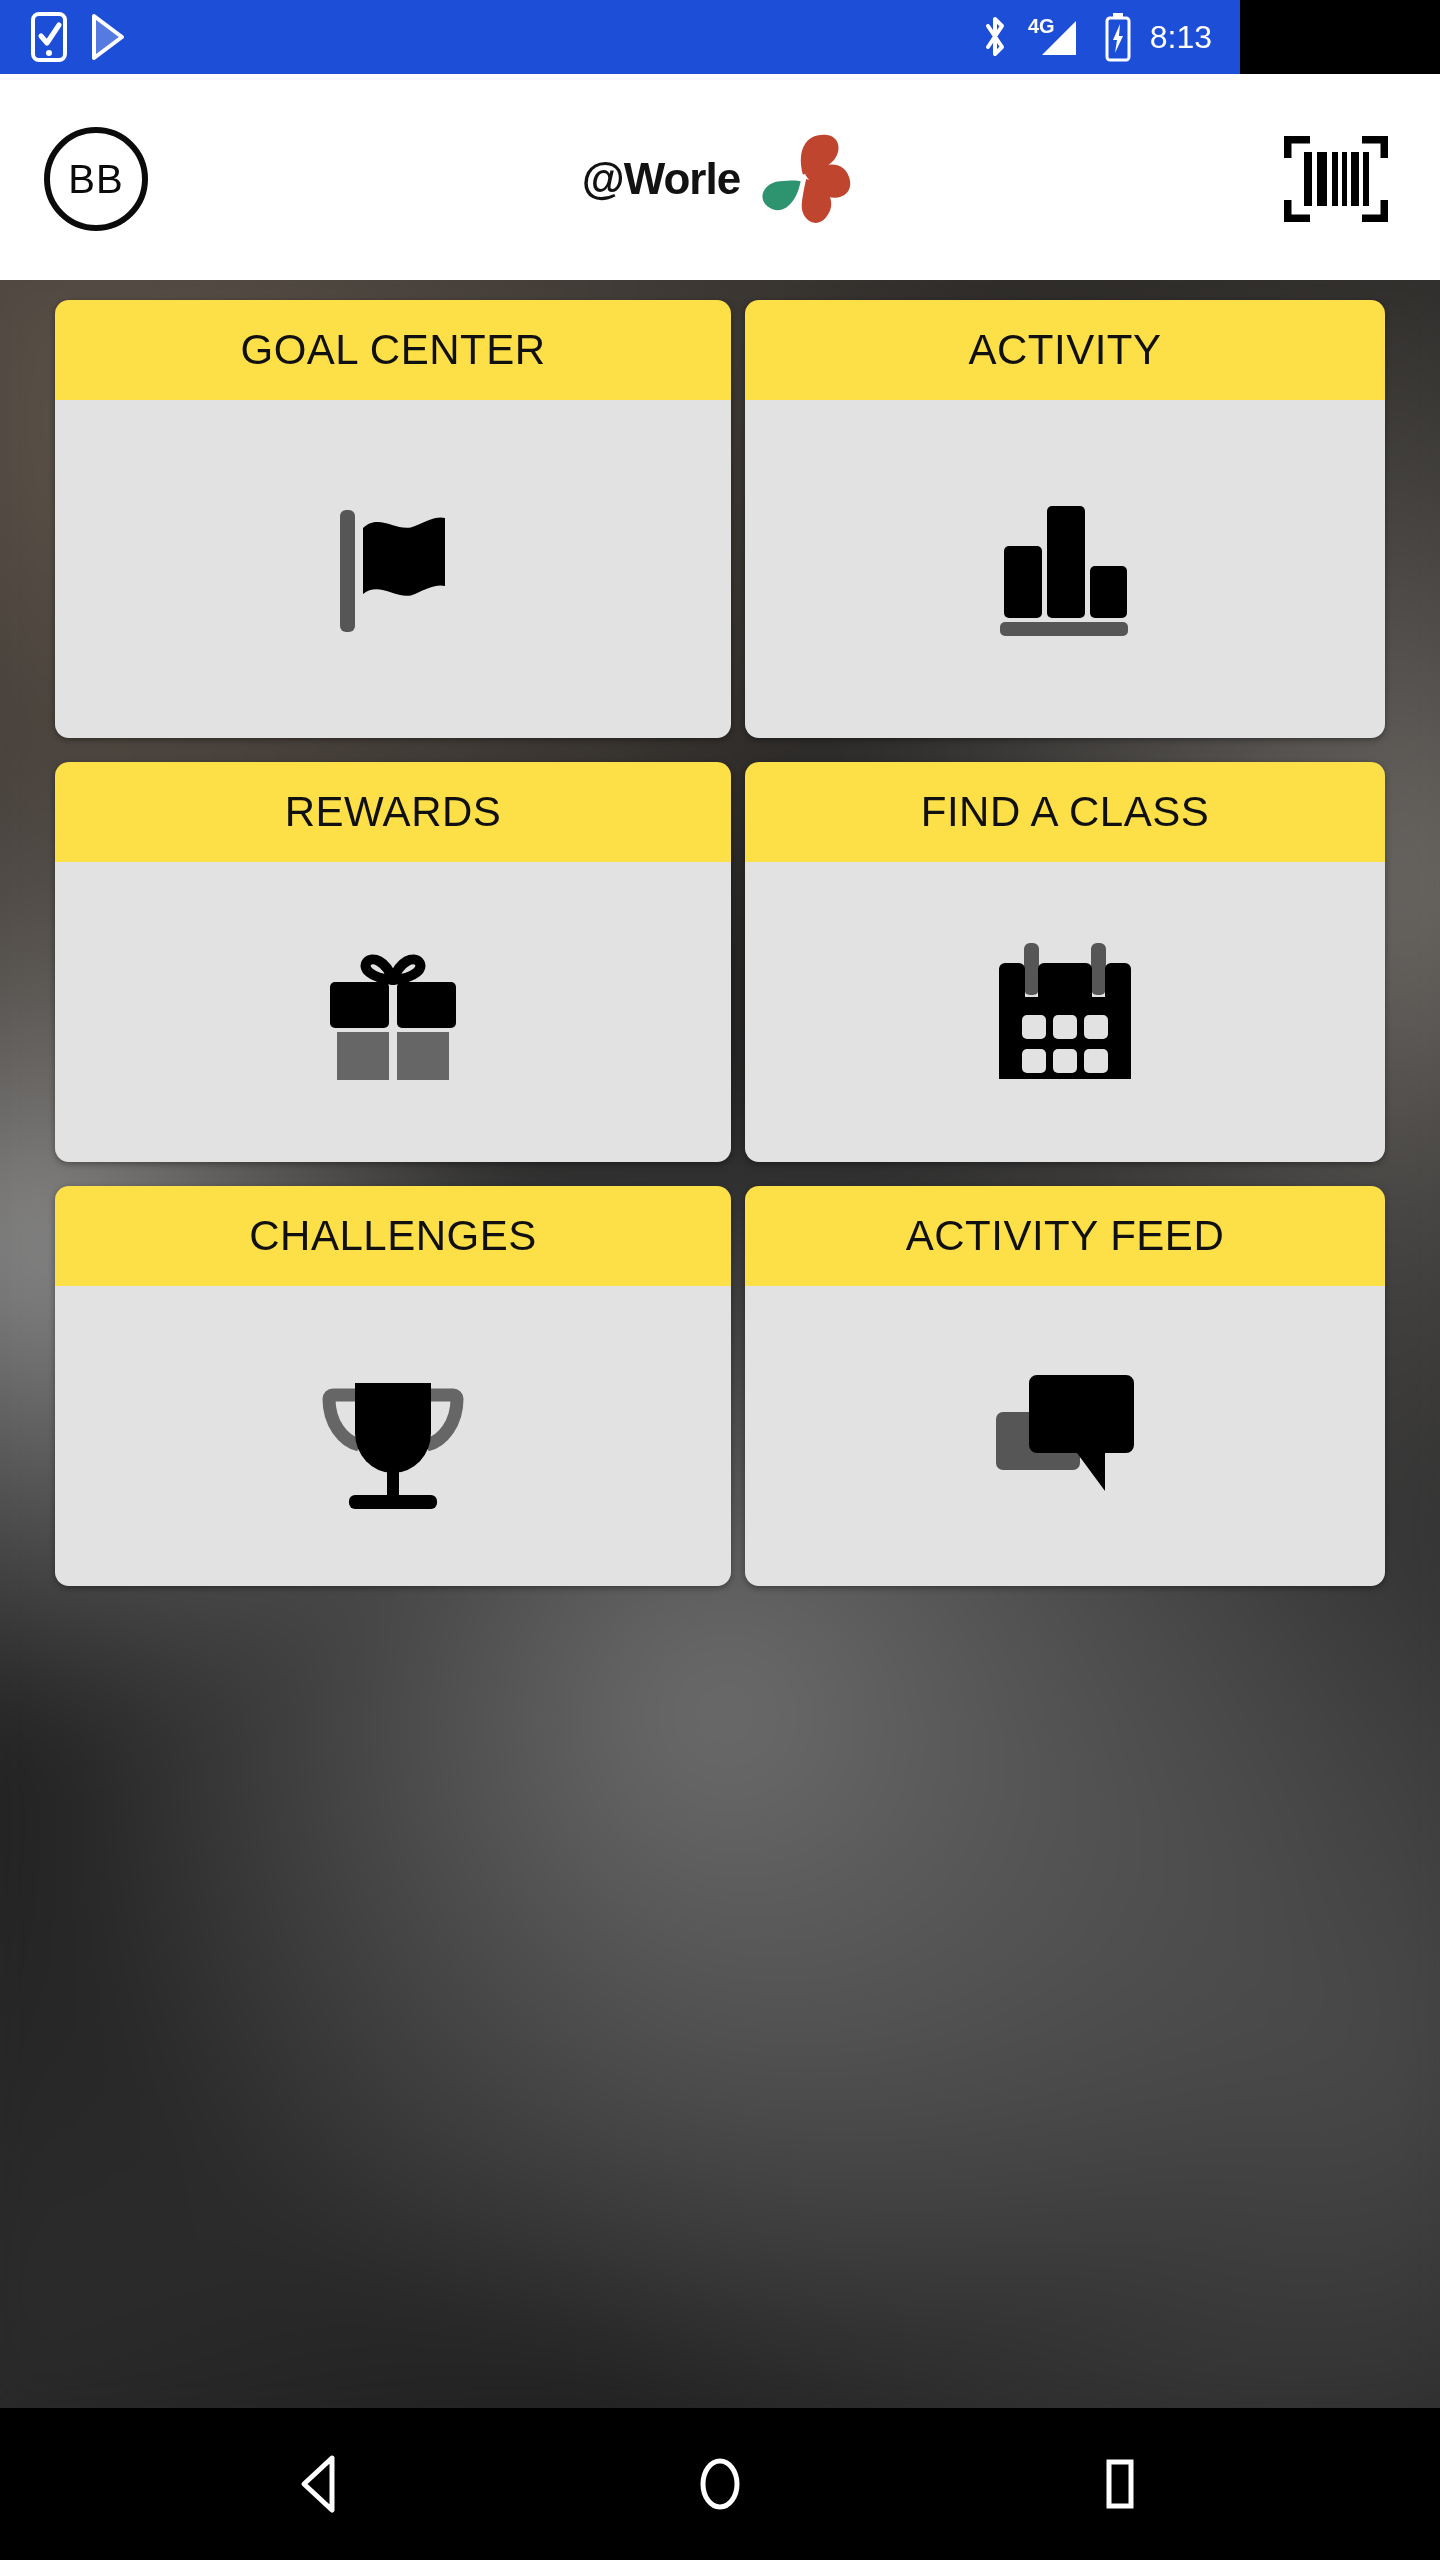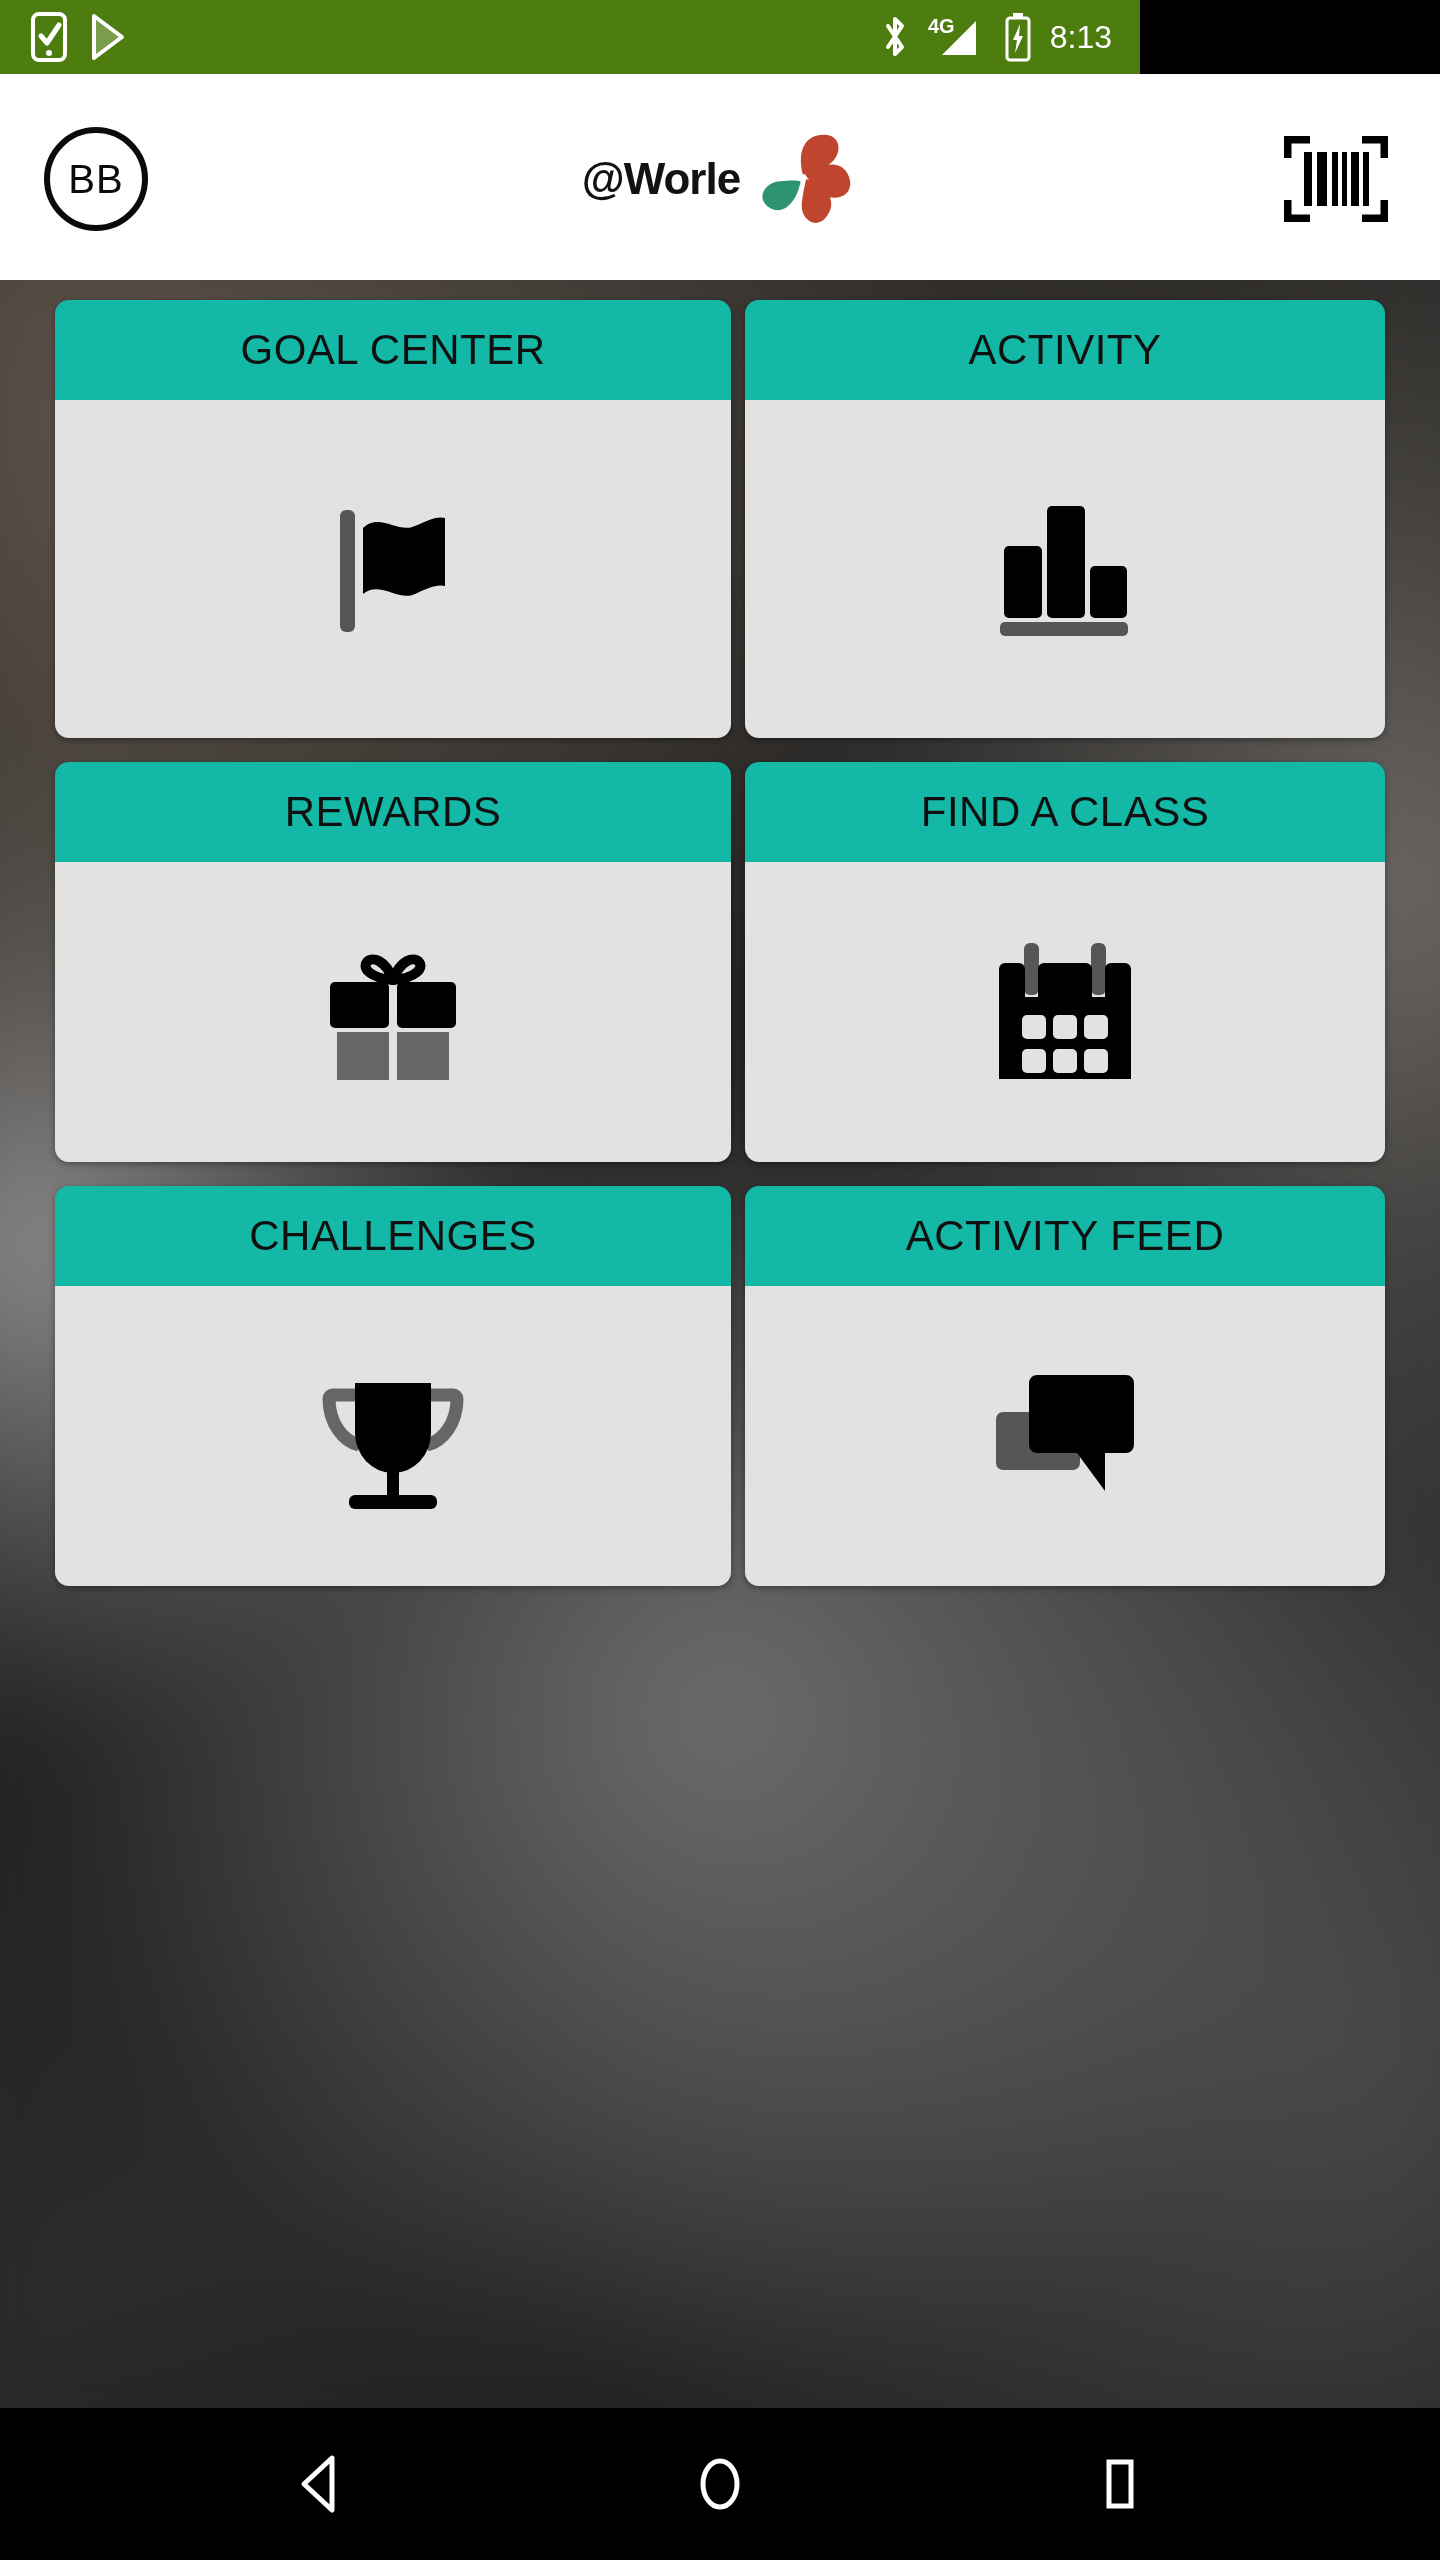--- a/index.html
+++ b/index.html
@@ -6,22 +6,22 @@
   html, body {
     width:1440px; height:2560px;
     background:#000;
     font-family:"Liberation Sans", sans-serif;
     overflow:hidden;
   }
   #screen { position:relative; width:1440px; height:2560px; background:#000; }
 
   
   .statusbar{
-    position:absolute; top:0; left:0; width:1140px; height:74px;
-    background:#4d7c0f; display:flex; align-items:center;
+    position:absolute; top:0; left:0; width:1240px; height:74px;
+    background:#1d4ed8; display:flex; align-items:center;
     padding:4px 28px;
   }
   .sb-left{ display:flex; align-items:center; gap:18px; }
   .sb-right{ margin-left:auto; display:flex; align-items:center; gap:16px; }
   .sb-time{ color:#fff; font-size:32px; letter-spacing:0px; line-height:1;
             font-family:"Liberation Sans", sans-serif; }
 
   
   .appbar{
     position:absolute; top:74px; left:0; width:1440px; height:210px;
@@ -66,21 +66,21 @@
     column-gap:14px; row-gap:24px;
   }
   .tile{
     border-radius:14px; overflow:hidden;
     display:flex; flex-direction:column;
     box-shadow:0 2px 6px rgba(0,0,0,0.35);
   }
   .tile.small{ width:676px; }
   .tile.right{ width:640px; }
   .tile-head{
-    background:#14b8a6; height:100px;
+    background:#fde047; height:100px;
     display:flex; align-items:center; justify-content:center;
   }
   .tile-title{
     font-size:42px; color:#101010; letter-spacing:0.5px;
     font-family:"Liberation Sans", sans-serif;
   }
   .tile-body{
     background:#e2e2e2; flex:1;
     display:flex; align-items:center; justify-content:center;
   }

